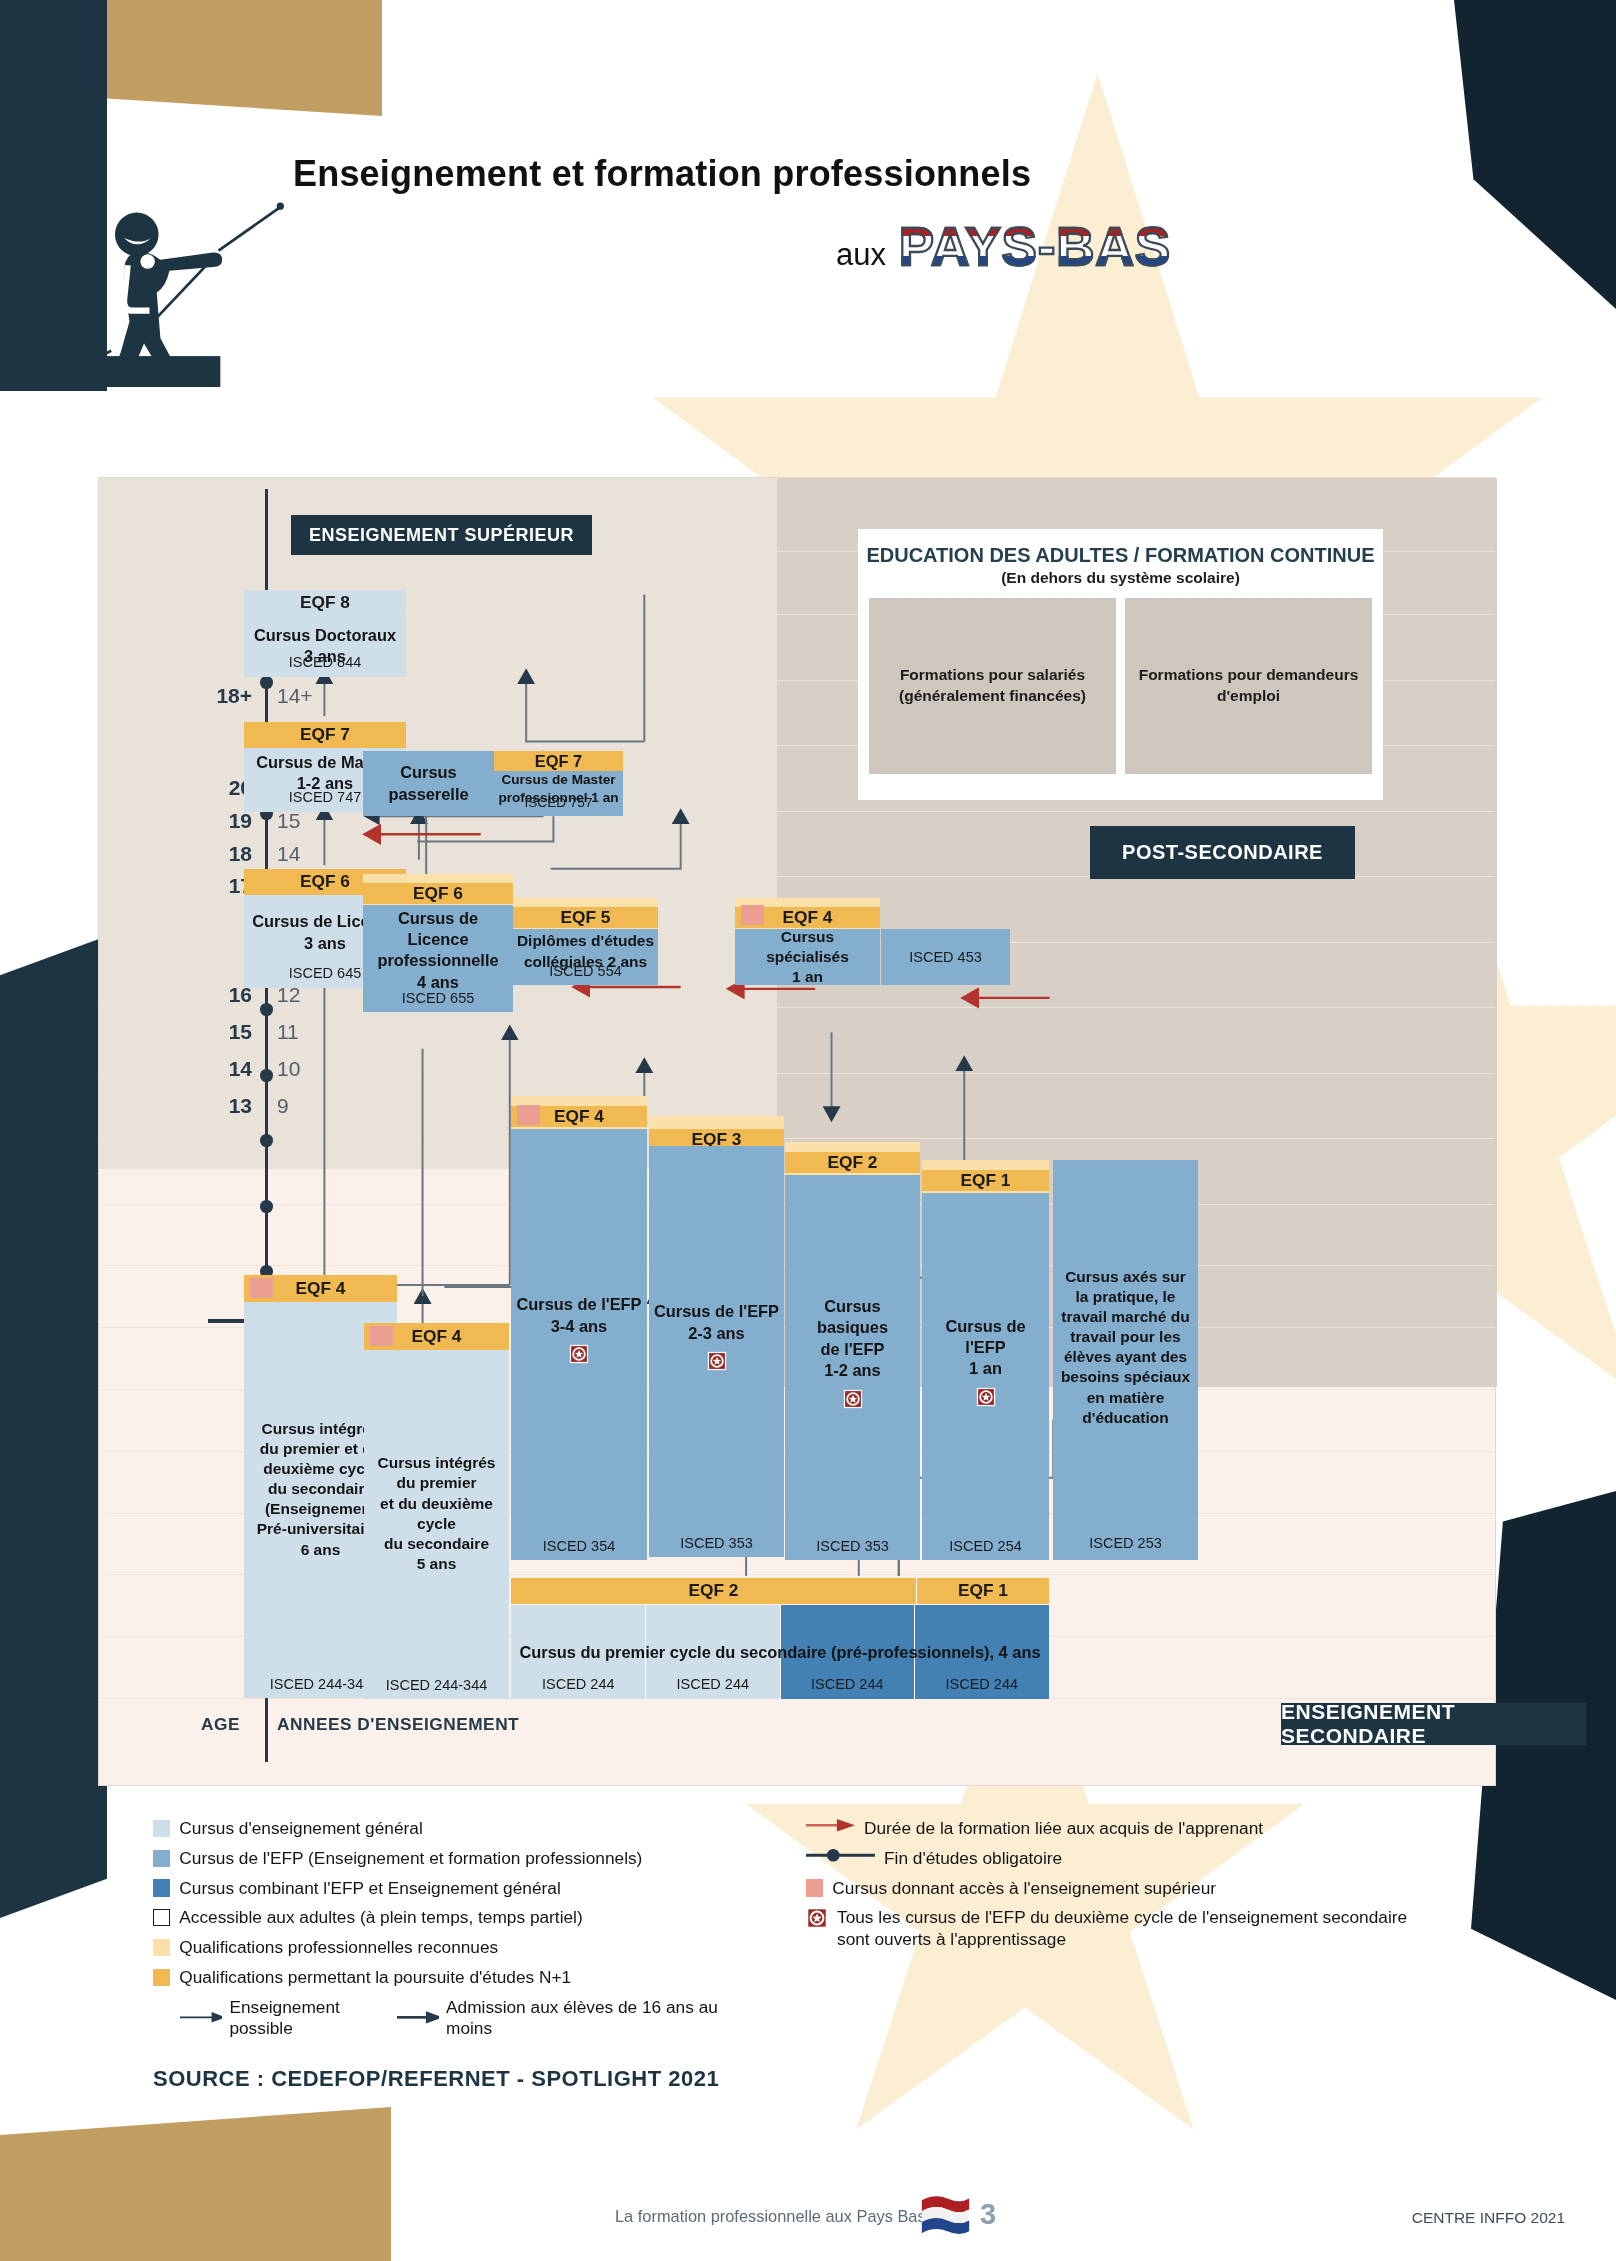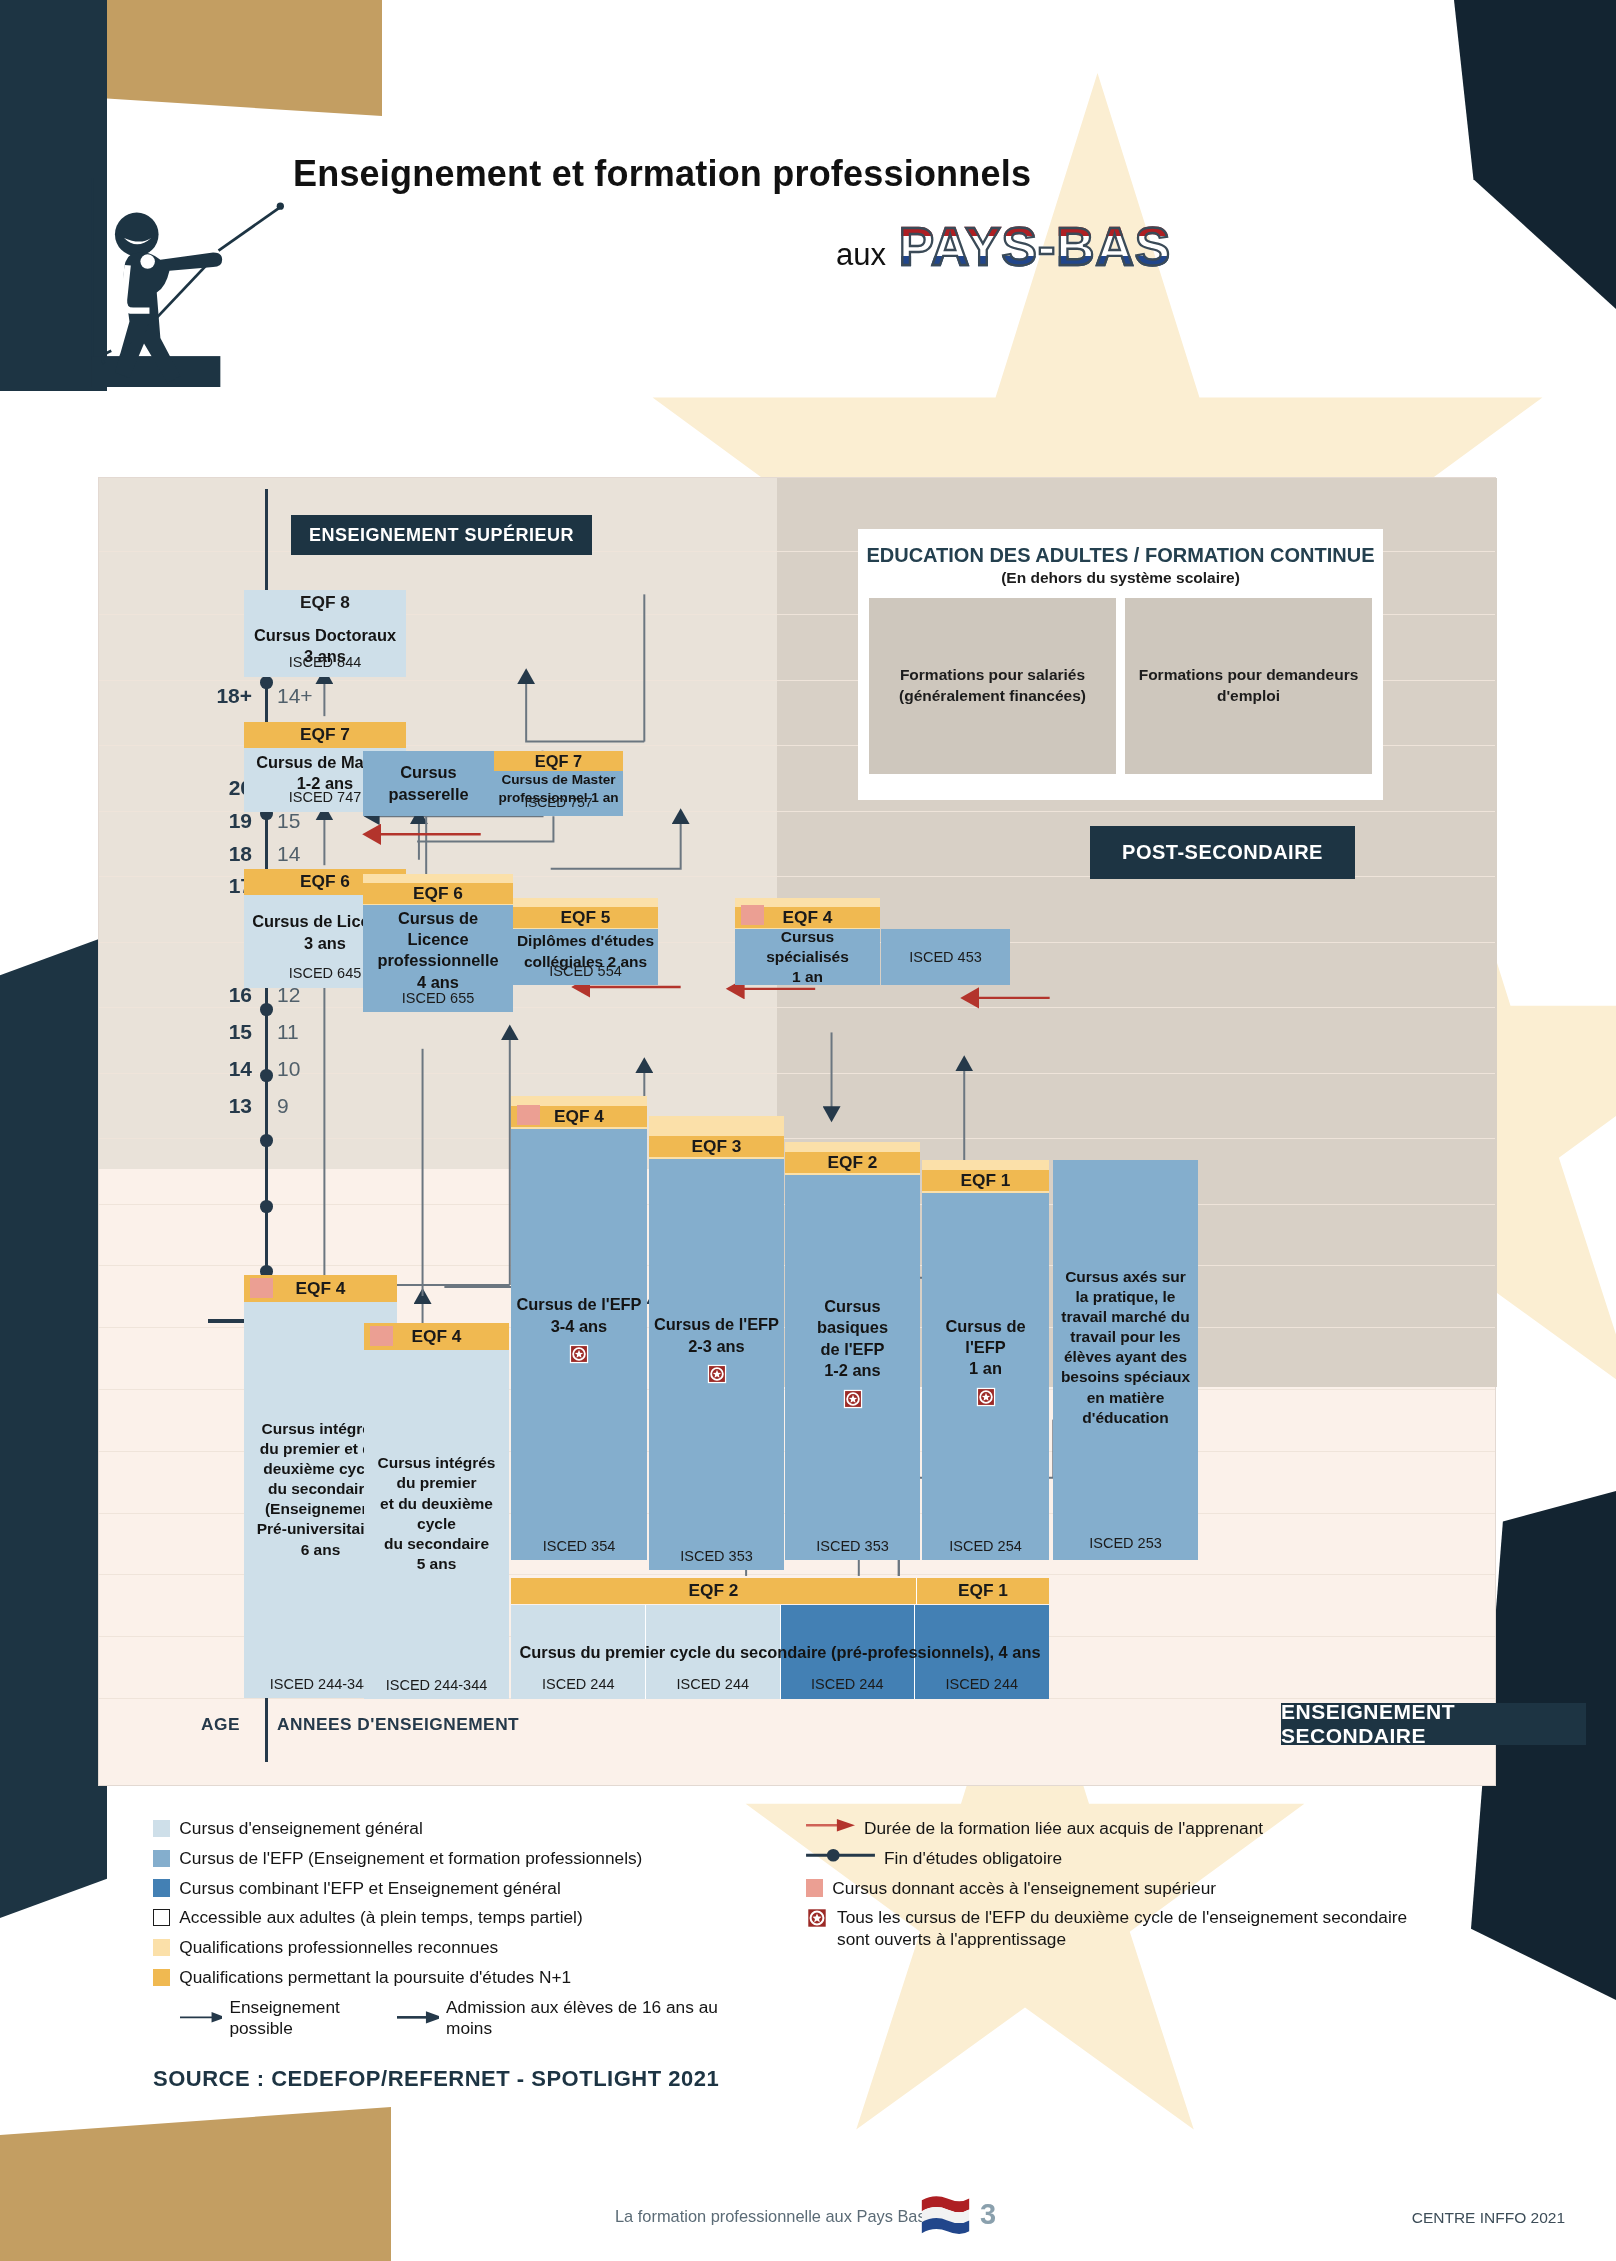--- a/index.html
+++ b/index.html
@@ -475,21 +475,21 @@
               <rect x="2.5" y="2.5" width="19" height="19" fill="#9c2a26"></rect>
             <circle cx="12" cy="12" r="7" fill="none" stroke="#fff" stroke-width="2.2"></circle>
             <path d="M12 7 l1.4 3.4 l3.6 .3 l-2.8 2.3 .9 3.5 L12 14.6 l-3.1 1.9 .9 -3.5 L7 10.7 l3.6 -.3 z" fill="#fff"></path>
           </svg>
         </div>
         <div class="isced">ISCED 354</div>
       </div>
     </div>
 
     <div class="box" style="left:550px; top:638px; width:135px; height:444px;">
-      <div class="eqf eqf-pale" style="height:43px; padding-top:17px;">
+      <div class="eqf eqf-pale" style="height:30px; padding-top:17px;">
         <span style="display:block;width:100%;text-align:center;background:#f0b951">EQF 3</span>
       </div>
       <div class="c-vet" style="height:411px; position:relative;">
         <div class="body" style="padding-bottom:36px">
           <span style="white-space:pre-line">Cursus de l'EFP
 2-3 ans</span>
           <svg class="appr" viewBox="0 0 24 24">
             <rect x="1" y="1" width="22" height="22" fill="#fff"></rect>
               <rect x="2.5" y="2.5" width="19" height="19" fill="#9c2a26"></rect>
             <circle cx="12" cy="12" r="7" fill="none" stroke="#fff" stroke-width="2.2"></circle>

